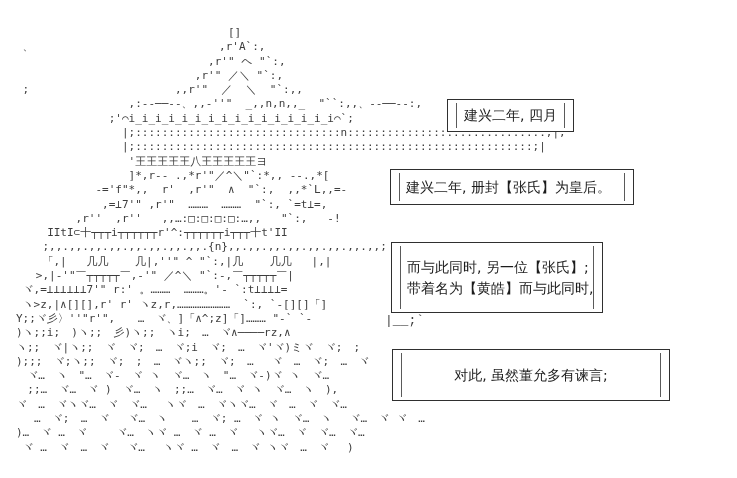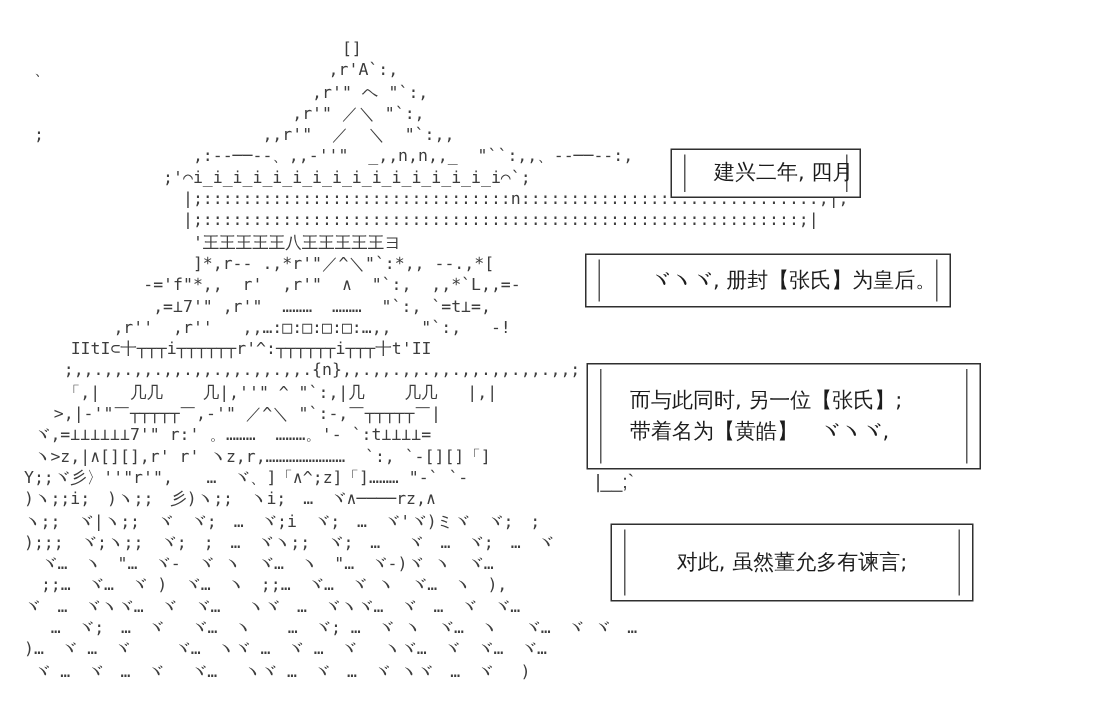--- a/index.html
+++ b/index.html
@@ -5,35 +5,35 @@
   html,body{margin:0;padding:0;}
   body{width:737px;height:478px;background:#ffffff;overflow:hidden;}
   .stage{position:relative;width:737px;height:478px;background:#ffffff;
          font-family:"DejaVu Sans",sans-serif;}
   
   .art{position:absolute;left:16px;top:26px;margin:0;
        font-family:"DejaVu Sans Mono",monospace;
        font-size:11px;line-height:14.3px;letter-spacing:0;
        color:#3d3d3d;white-space:pre;}
   .tail{position:absolute;left:385px;top:313px;
-        font-family:Liberation Sans, sans-serif;
-        font-size:13px;color:#3d3d3d;white-space:pre;margin-left:12px;}
+        font-family:Liberation Mono, monospace;
+        font-size:13px;color:#3d3d3d;white-space:pre;}
   
   .dbox{position:absolute;border:1px solid #2f2f2f;background:#ffffff;box-sizing:border-box;}
   .dbox .frame{position:absolute;top:3px;bottom:3px;left:8px;right:8px;
                border-left:1px solid #5a5a5a;border-right:1px solid #5a5a5a;
                display:flex;flex-direction:column;justify-content:center;
-               padding:0 19px;}
+               padding:0 6px;}
   .dline{font-size:14px;line-height:21px;color:#1c1c1c;white-space:nowrap;}
   .al-center .dline{text-align:center;}
   .al-left .dline{text-align:left;}
   .box1{left:447px;top:99px;width:127px;height:33px;}
   .box2{left:390px;top:169px;width:244px;height:36px;}
-  .box3{left:391px;top:242px;width:263px;height:71px;}
-  .box4{left:392px;top:349px;width:242px;height:52px;margin-left:15px;}
+  .box3{left:391px;top:242px;width:212px;height:71px;}
+  .box4{left:392px;top:349px;width:278px;height:52px;}
 </style>
 </head>
 <body>
 
 <div class="stage">
 
   <pre class="art">                                []
  、                            ,r'A`:,
                              ,r'" ヘ "`:,
                            ,r'" ／＼ "`:,
@@ -67,28 +67,28 @@
   <div class="tail">|__;`</div>
 
   <div class="dbox box1 al-center">
     <div class="frame">
       <div class="dline">建兴二年, 四月</div>
     </div>
   </div>
 
   <div class="dbox box2 al-left">
     <div class="frame">
-      <div class="dline">ゞヾヽヾ, 册封【张氏】为皇后。</div>
+      <div class="dline">建兴二年, 册封【张氏】为皇后。</div>
     </div>
   </div>
 
   <div class="dbox box3 al-left">
     <div class="frame">
       <div class="dline">而与此同时, 另一位【张氏】;</div>
-      <div class="dline">带着名为【黄皓】ゞヾヽヾ,</div>
+      <div class="dline">带着名为【黄皓】而与此同时,</div>
     </div>
   </div>
 
   <div class="dbox box4 al-center">
     <div class="frame">
       <div class="dline">对此, 虽然董允多有谏言;</div>
     </div>
   </div>
 
 </div>

